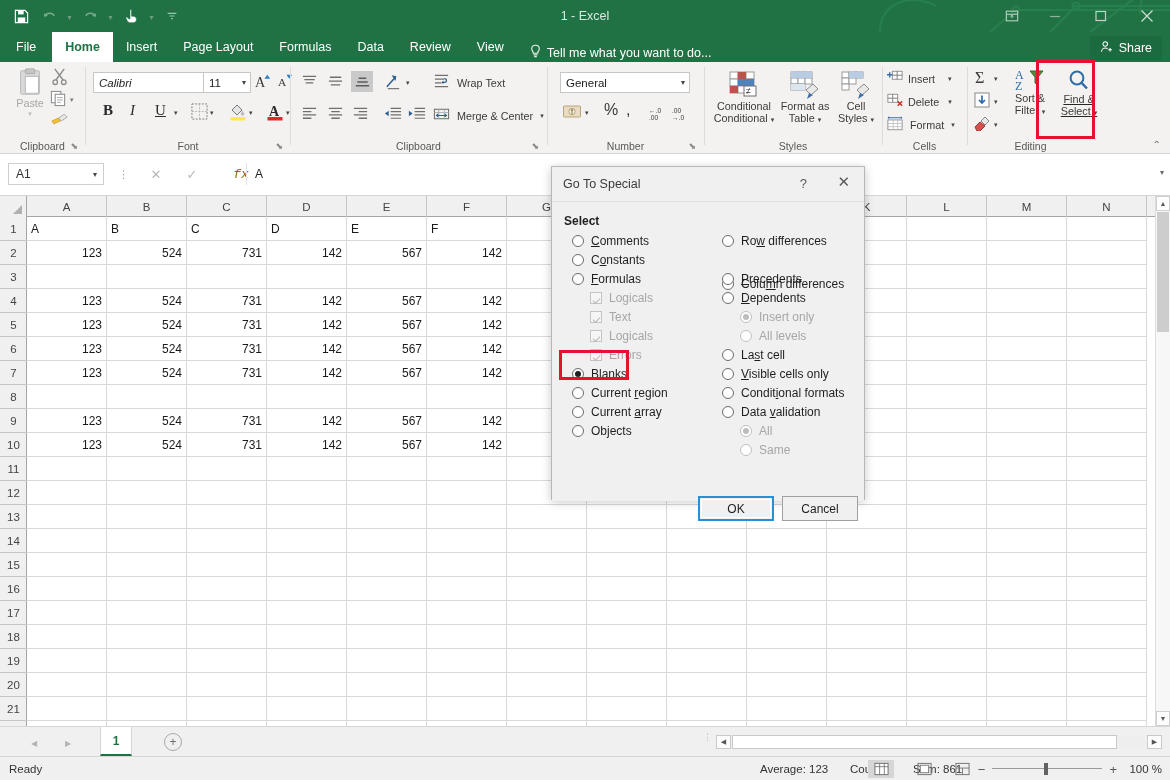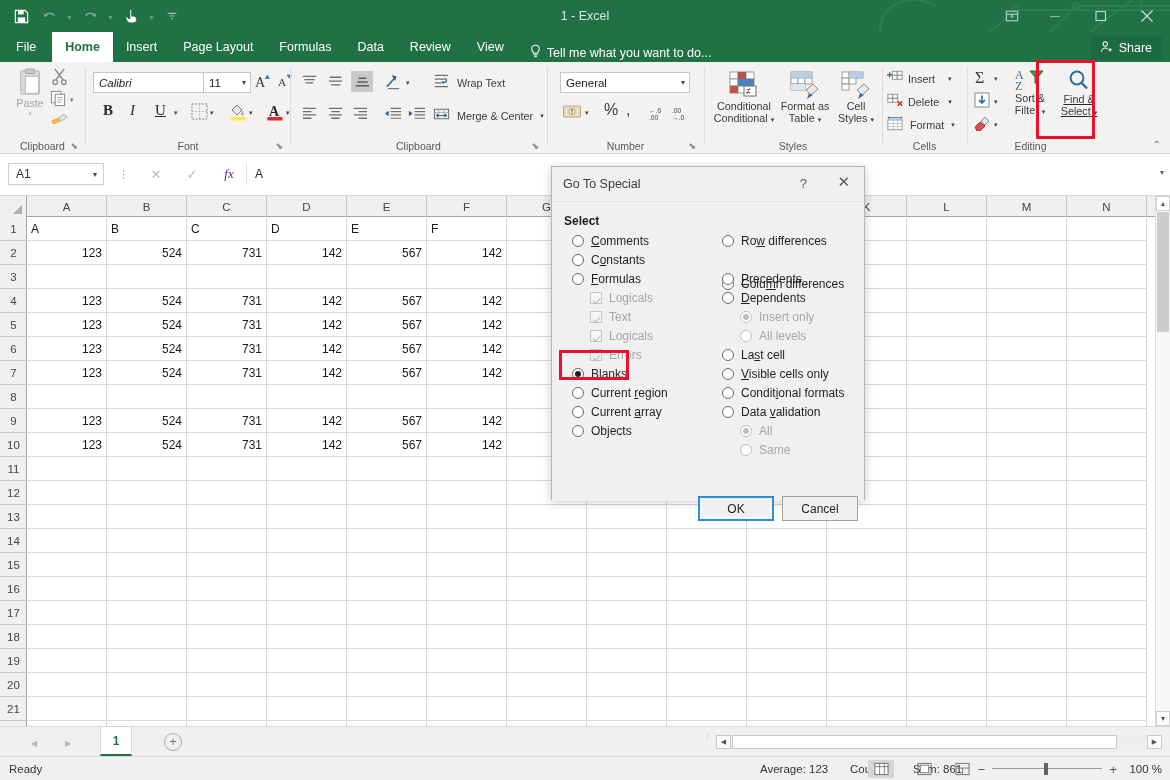--- a/index.html
+++ b/index.html
@@ -640,21 +640,21 @@
 <div class="redbox" style="left:1036px;top:60px;width:59px;height:79px;"></div>
 
 <div class="fbar">
   <div class="namebox">
     <span>A1</span>
     <span class="cv">▾</span>
   </div>
   <div class="fb-sep">⋮</div>
   <div class="fbtn" style="left:141px;">✕</div>
   <div class="fbtn" style="left:177px;">✓</div>
-  <div class="fbtn" style="left:214px;font-style:italic;font-family:Liberation Serif, serif;color:#4c1d95;">fx</div>
+  <div class="fbtn" style="left:226px;font-style:italic;font-family:Liberation Mono, monospace;color:#a16207;">fx</div>
   <div class="fb-input">A</div>
   <div class="fb-expand">▾</div>
 </div>
 
 <div class="gridwrap">
   <div class="colhead">
     <div class="corner"></div>
   <div class="ch" style="left: 27px; width: 80px;">A</div>
       <div class="ch" style="left: 107px; width: 80px;">B</div>
       <div class="ch" style="left: 187px; width: 80px;">C</div>

